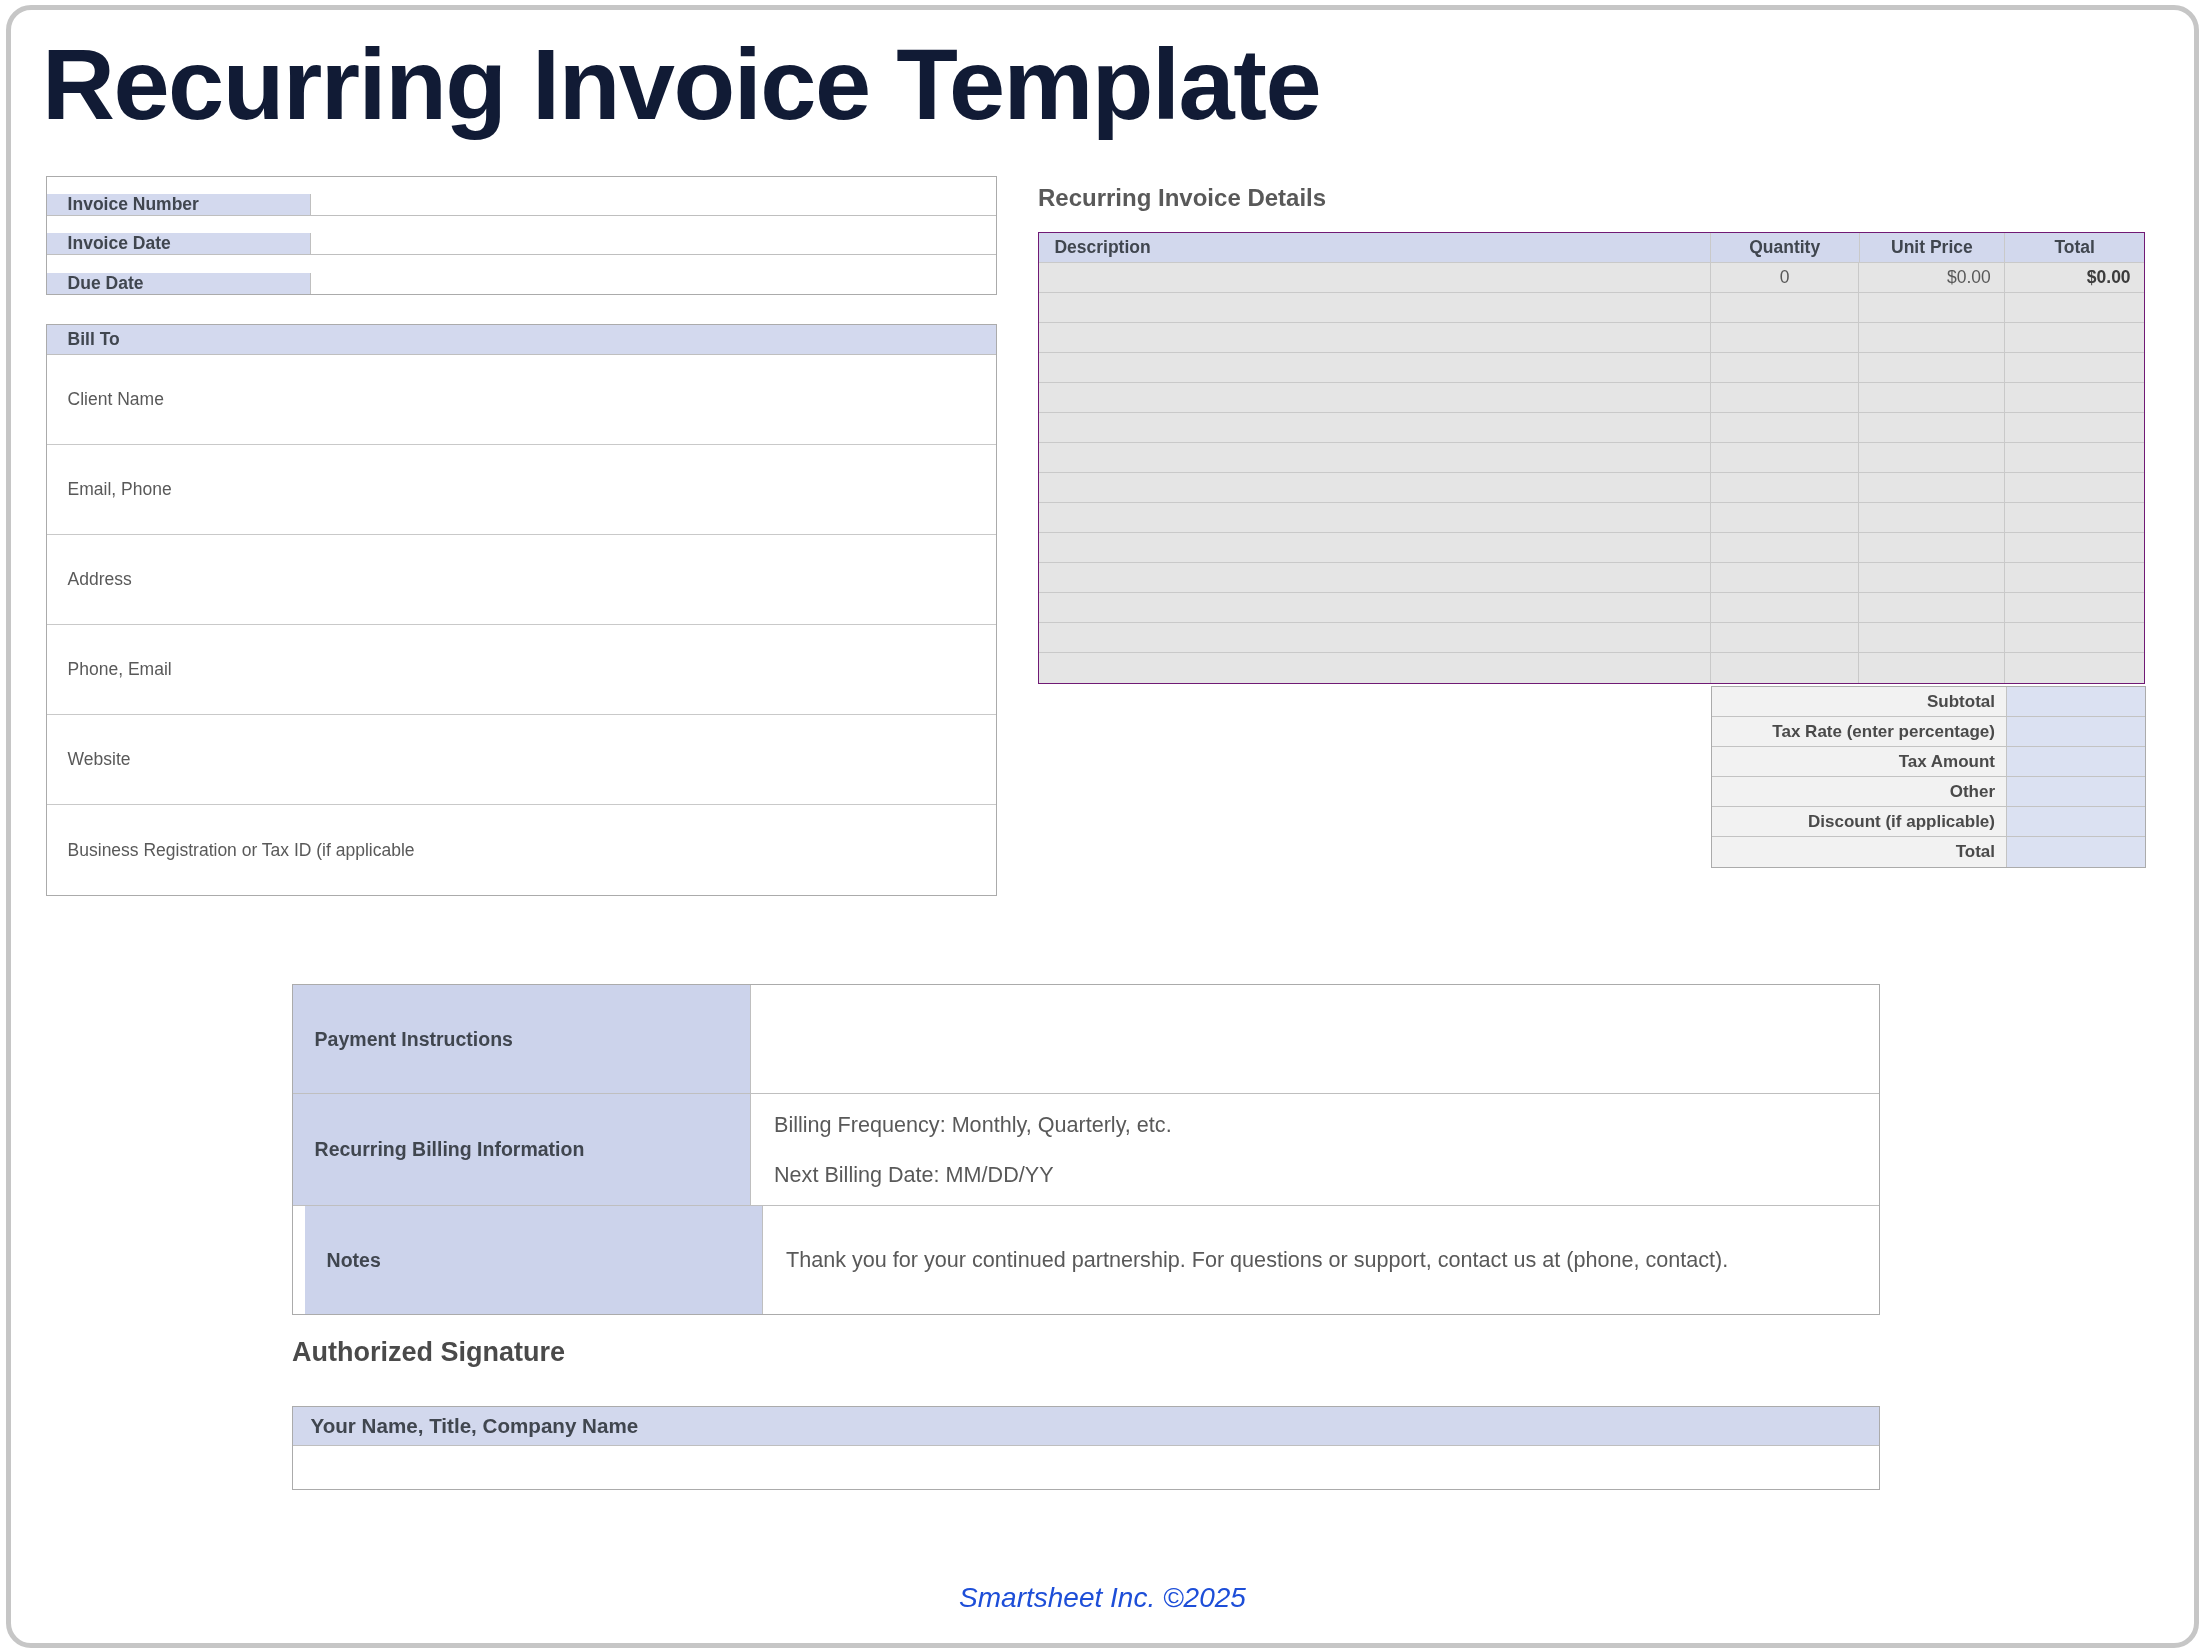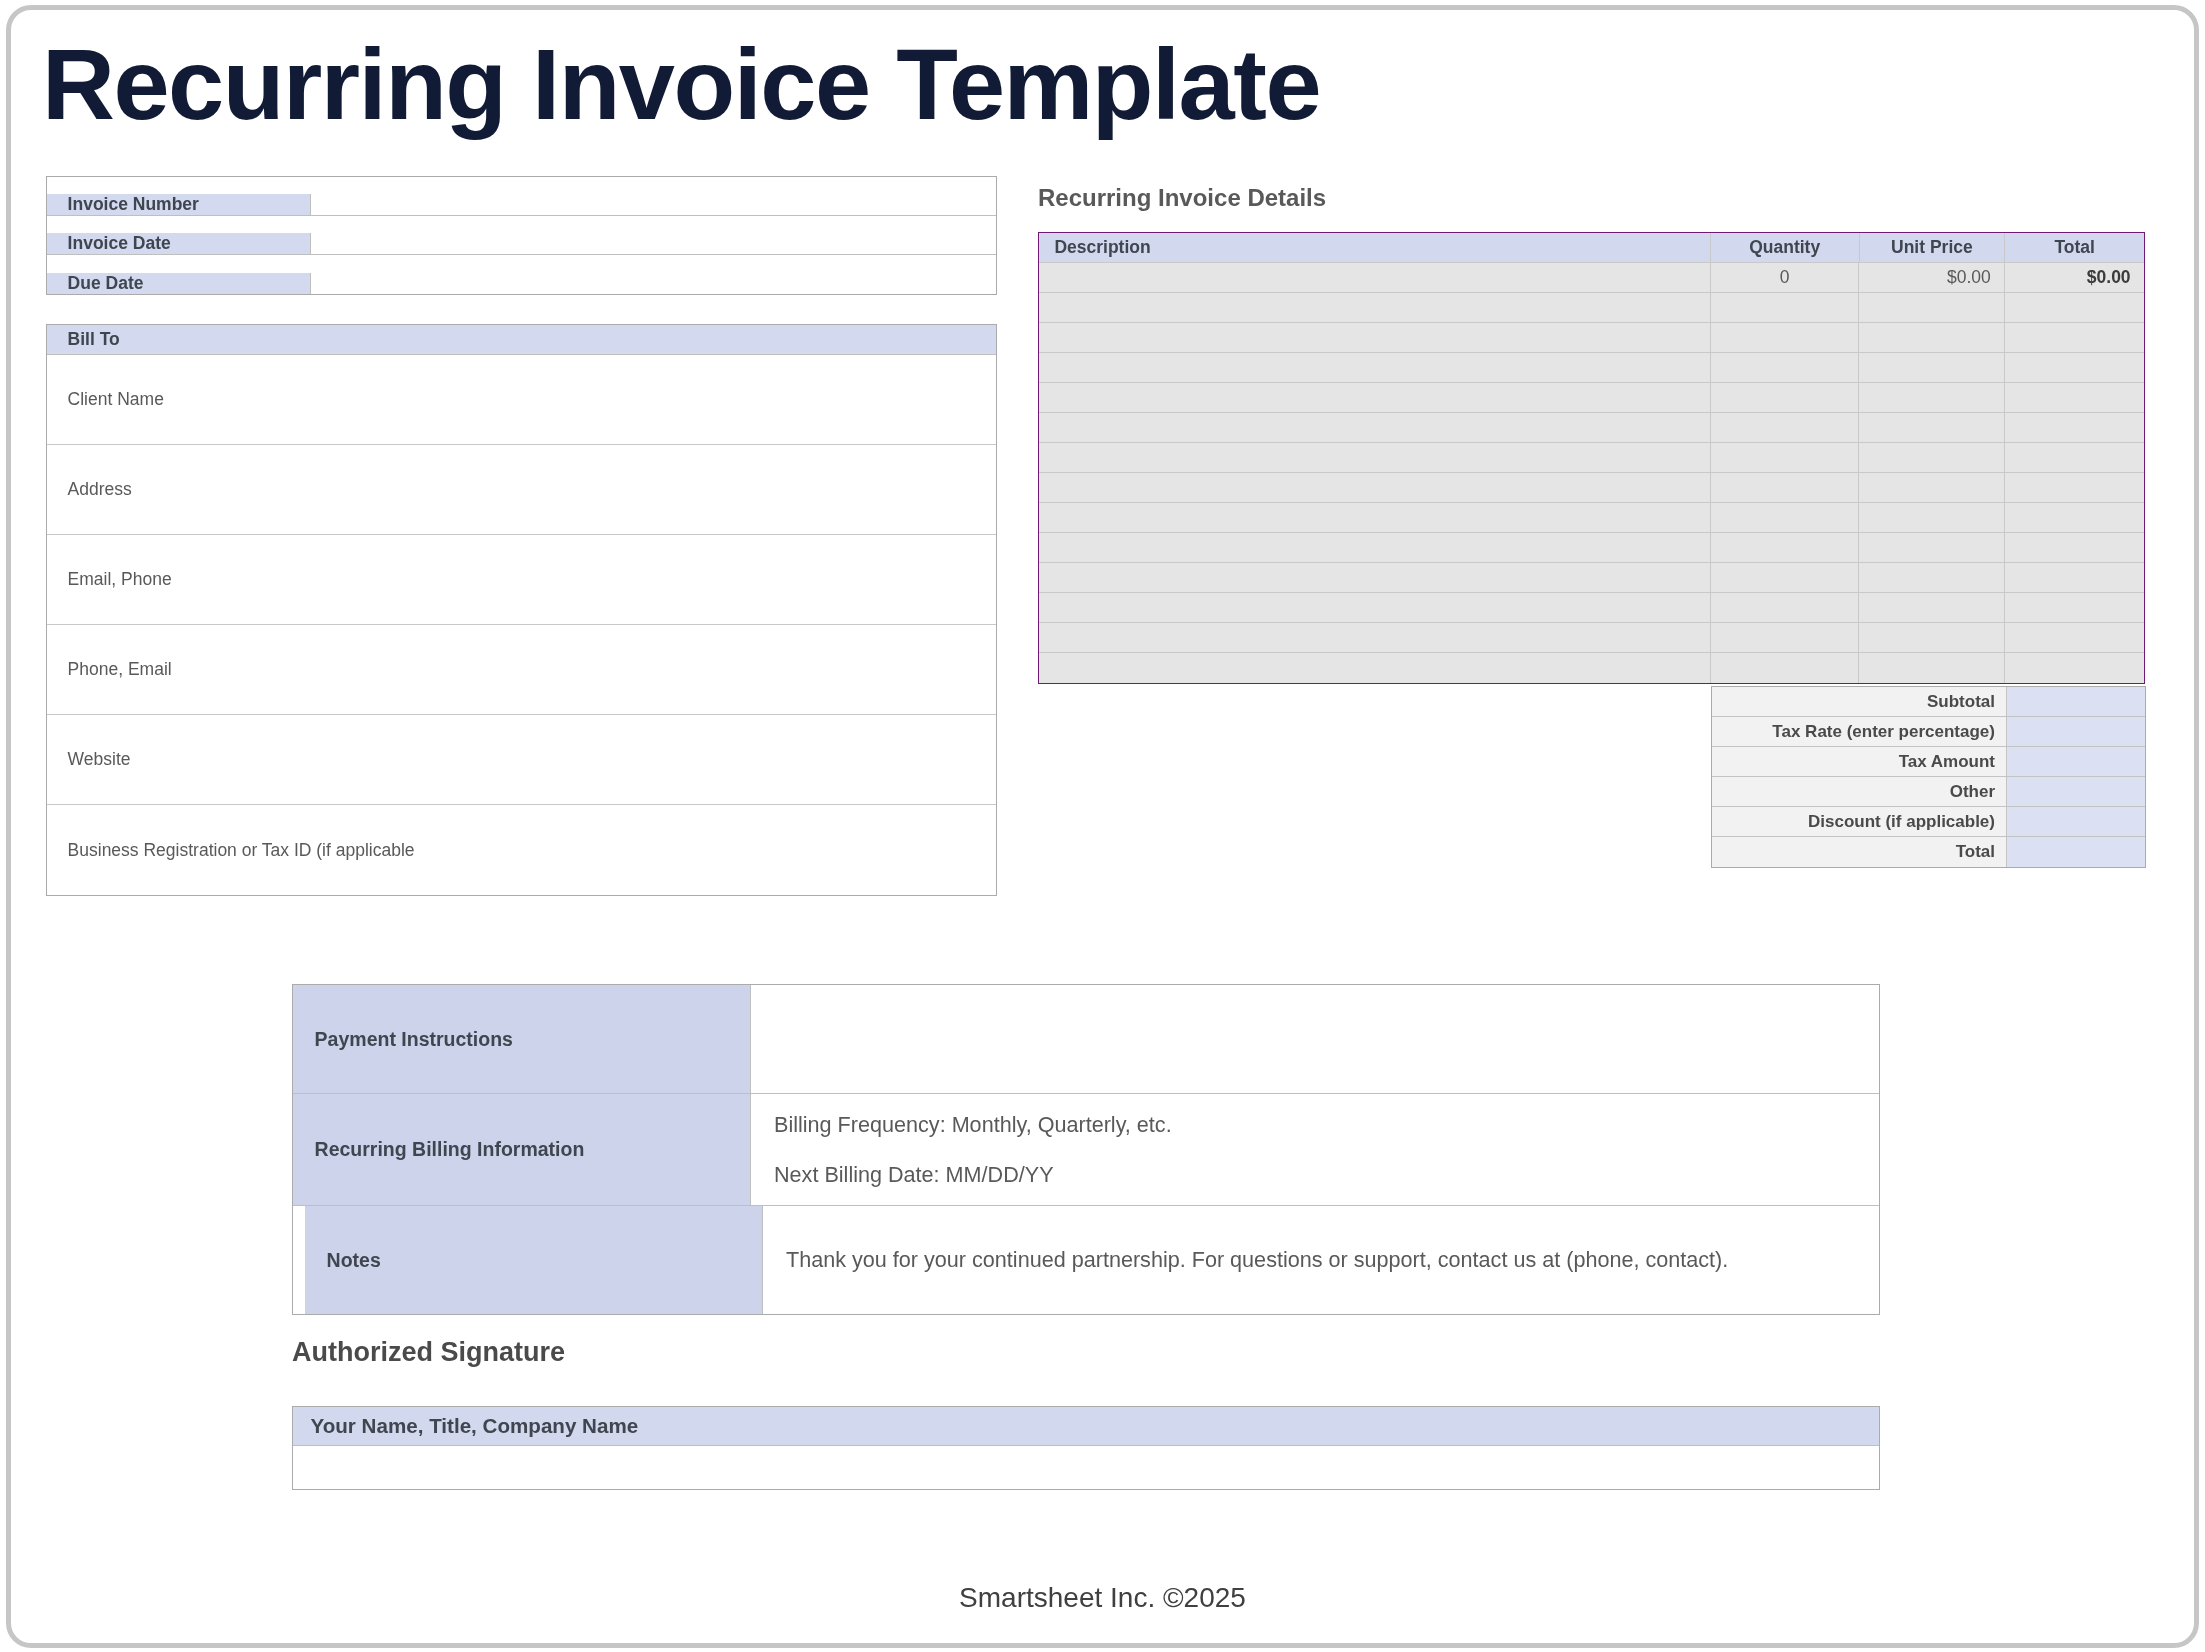--- a/index.html
+++ b/index.html
@@ -79,21 +79,21 @@
   
   .sig-heading { left:292px; top:1337px; font-size:27px; font-weight:bold;
     color:#4a4a4a; }
   .sig-table { left:292px; top:1406px; width:1588px; border:1px solid #ababab; }
   .sig-header { height:39px; background:#d2d8ed; border-bottom:1px solid #bfbfbf;
     display:flex; align-items:center; padding-left:17.5px;
     font-size:20.6px; font-weight:bold; color:#40464f; }
   .sig-input { height:43px; background:#fff; }
 
   .footer { left:0; top:1582px; width:2205px; text-align:center;
-    font-size:28px; color:#404040; }
+    font-size:28px; font-style:italic; color:#1d4ed8; }
 </style>
 </head>
 <body>
 
 <div class="card abs"></div>
 
 <div class="page-title abs">Recurring Invoice Template</div>
 
 <div class="meta-table abs" id="meta-table">
     <div class="meta-row">
@@ -106,22 +106,22 @@
     </div>
     <div class="meta-row">
       <div class="meta-label">Due Date</div>
       <div class="meta-value"></div>
     </div>
   </div>
 
 <div class="billto-table abs" id="billto-table">
   <div class="billto-header">Bill To</div>
 <div class="billto-row">Client Name</div>
+    <div class="billto-row">Email, Phone</div>
     <div class="billto-row">Address</div>
-    <div class="billto-row">Email, Phone</div>
     <div class="billto-row">Phone, Email</div>
     <div class="billto-row">Website</div>
     <div class="billto-row">Business Registration or Tax ID (if applicable</div>
   </div>
 
 <div class="details-heading abs">Recurring Invoice Details</div>
 <div class="details-table abs" id="details-table">
     <div class="d-row d-head">
       <div class="dc dc-desc">Description</div>
       <div class="dc dc-qty">Quantity</div>

